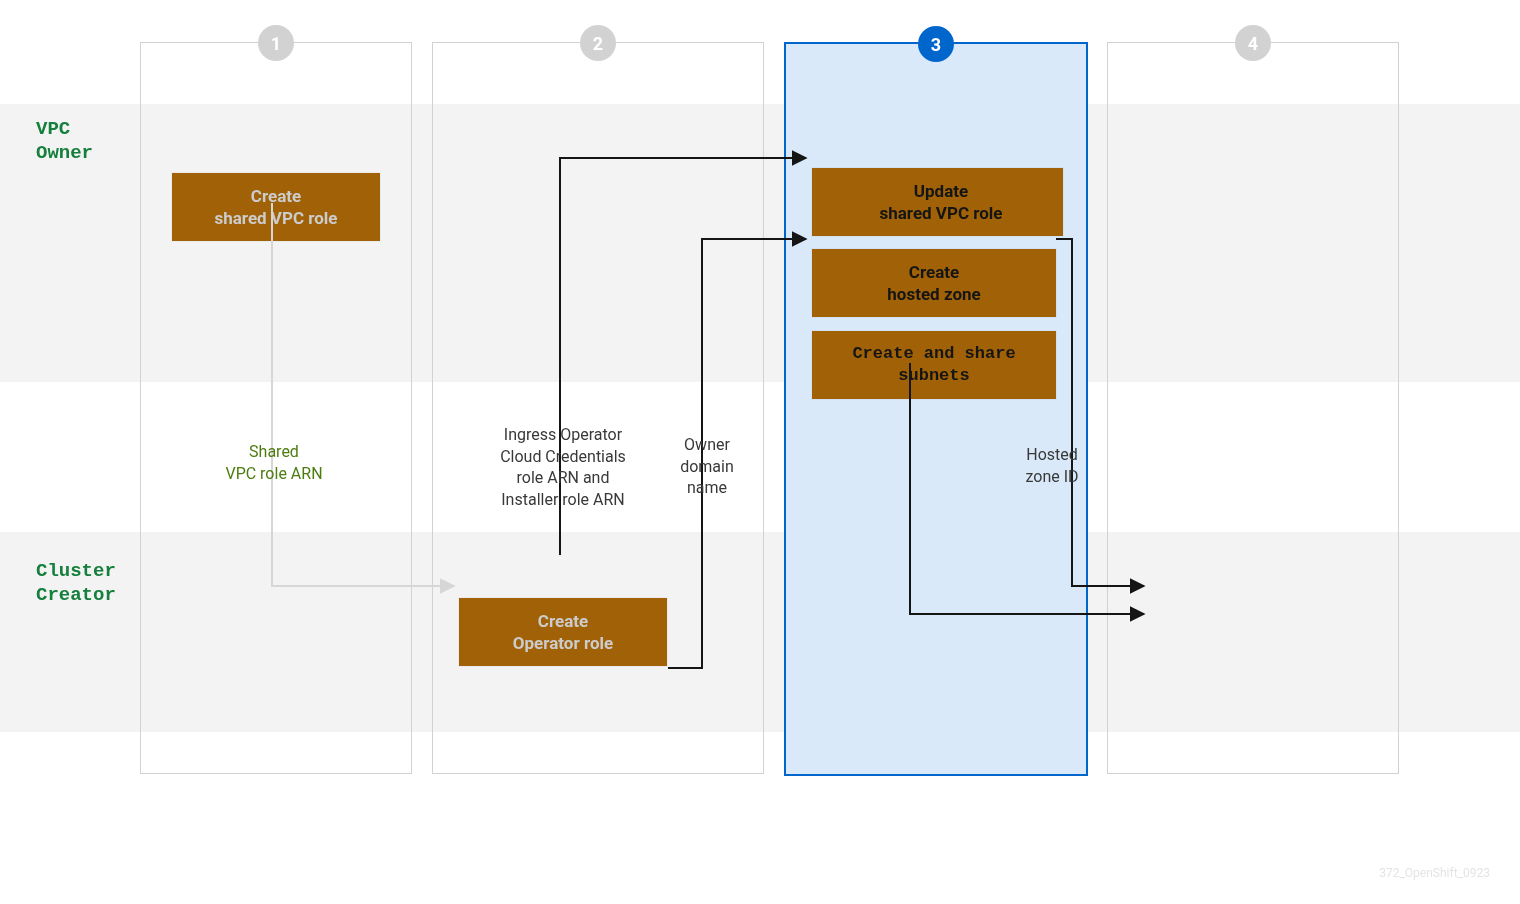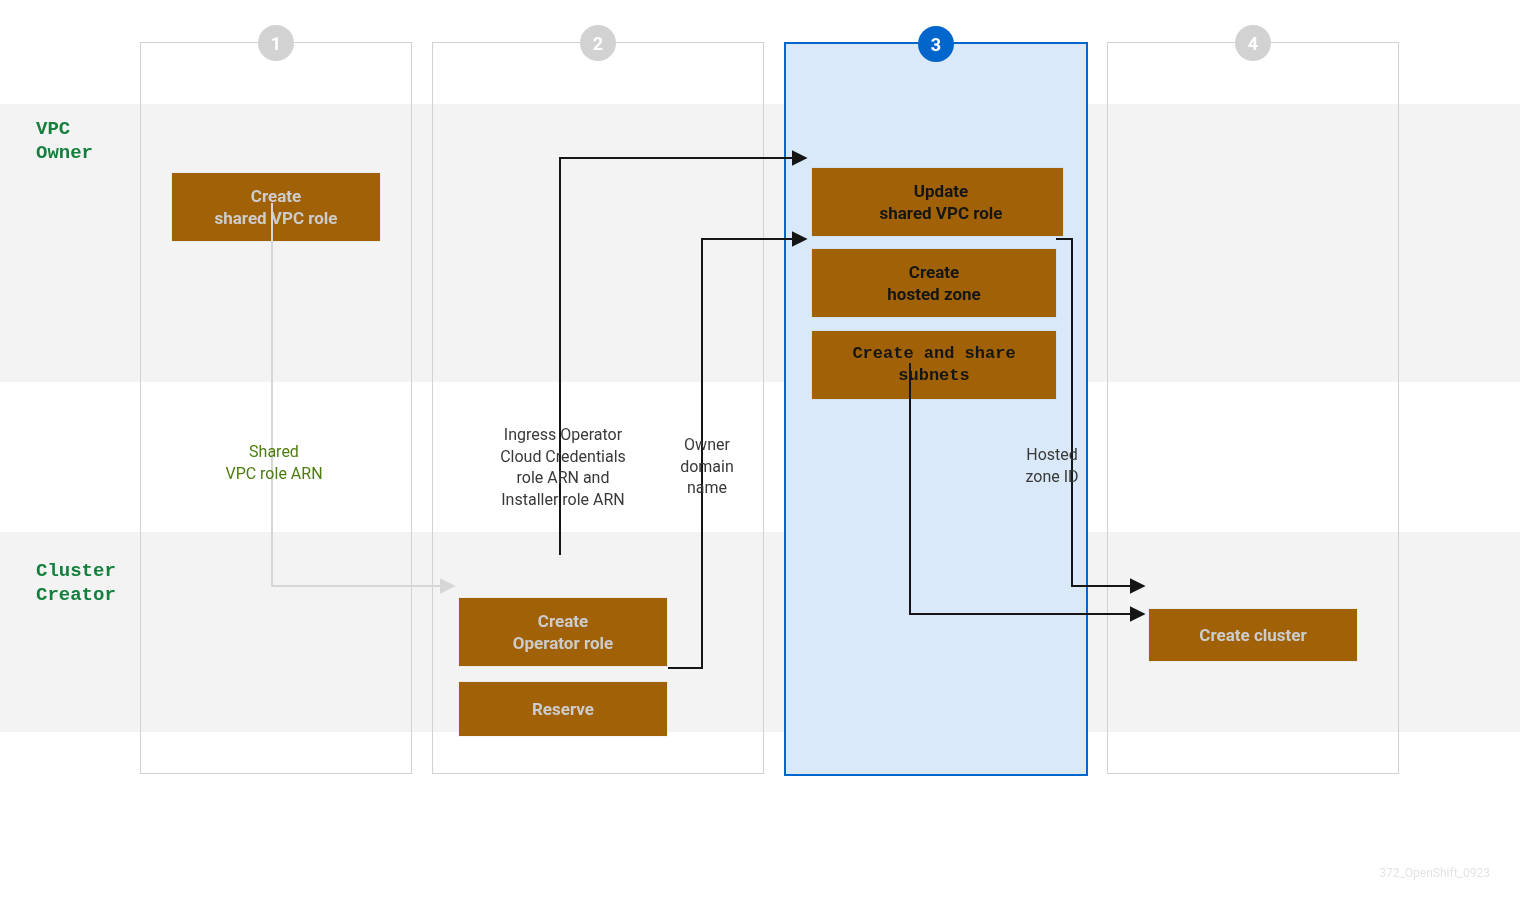--- a/index.html
+++ b/index.html
@@ -44,30 +44,28 @@
   </div>
   <div class="step-col" style="left:1107px;width:290px;">
     <div class="step-badge badge-inactive">4</div>
   </div>
 
   <div class="box faded" style="left:172px;top:133px;width:188px;white-space:pre-line;">Create
 shared VPC role</div>
 
   <div class="box faded" style="left:459px;top:558px;width:188px;white-space:pre-line;">Create
 Operator role</div>
-  <div class="box faded" style="left:459px;top:642px;width:188px;padding-top:16px;padding-bottom:16px;">Reserve</div>
 
   <div class="box active" style="left:812px;top:128px;width:224px;white-space:pre-line;padding-left:17px;">Update
 shared VPC role</div>
   <div class="box active" style="left:812px;top:209px;width:224px;white-space:pre-line;">Create
 hosted zone</div>
   <div class="box active" style="left:812px;top:291px;width:224px;white-space:pre-line;font-family:Liberation Mono, monospace;">Create and share
 subnets</div>
 
-  <div class="box faded" style="left:1149px;top:569px;width:188px;padding-top:15px;padding-bottom:15px;">Create cluster</div>
 
   <svg class="wires" width="1520" height="904">
     <defs>
       <marker id="arrFaded" viewBox="0 0 10 10" refX="9" refY="5" markerWidth="8" markerHeight="8" orient="auto-start-reverse">
         <path d="M 0 0 L 10 5 L 0 10 z" fill="#d6d6d6"></path>
       </marker>
       <marker id="arrBlack" viewBox="0 0 10 10" refX="9" refY="5" markerWidth="8" markerHeight="8" orient="auto-start-reverse">
         <path d="M 0 0 L 10 5 L 0 10 z" fill="#151515"></path>
       </marker>
     </defs>

